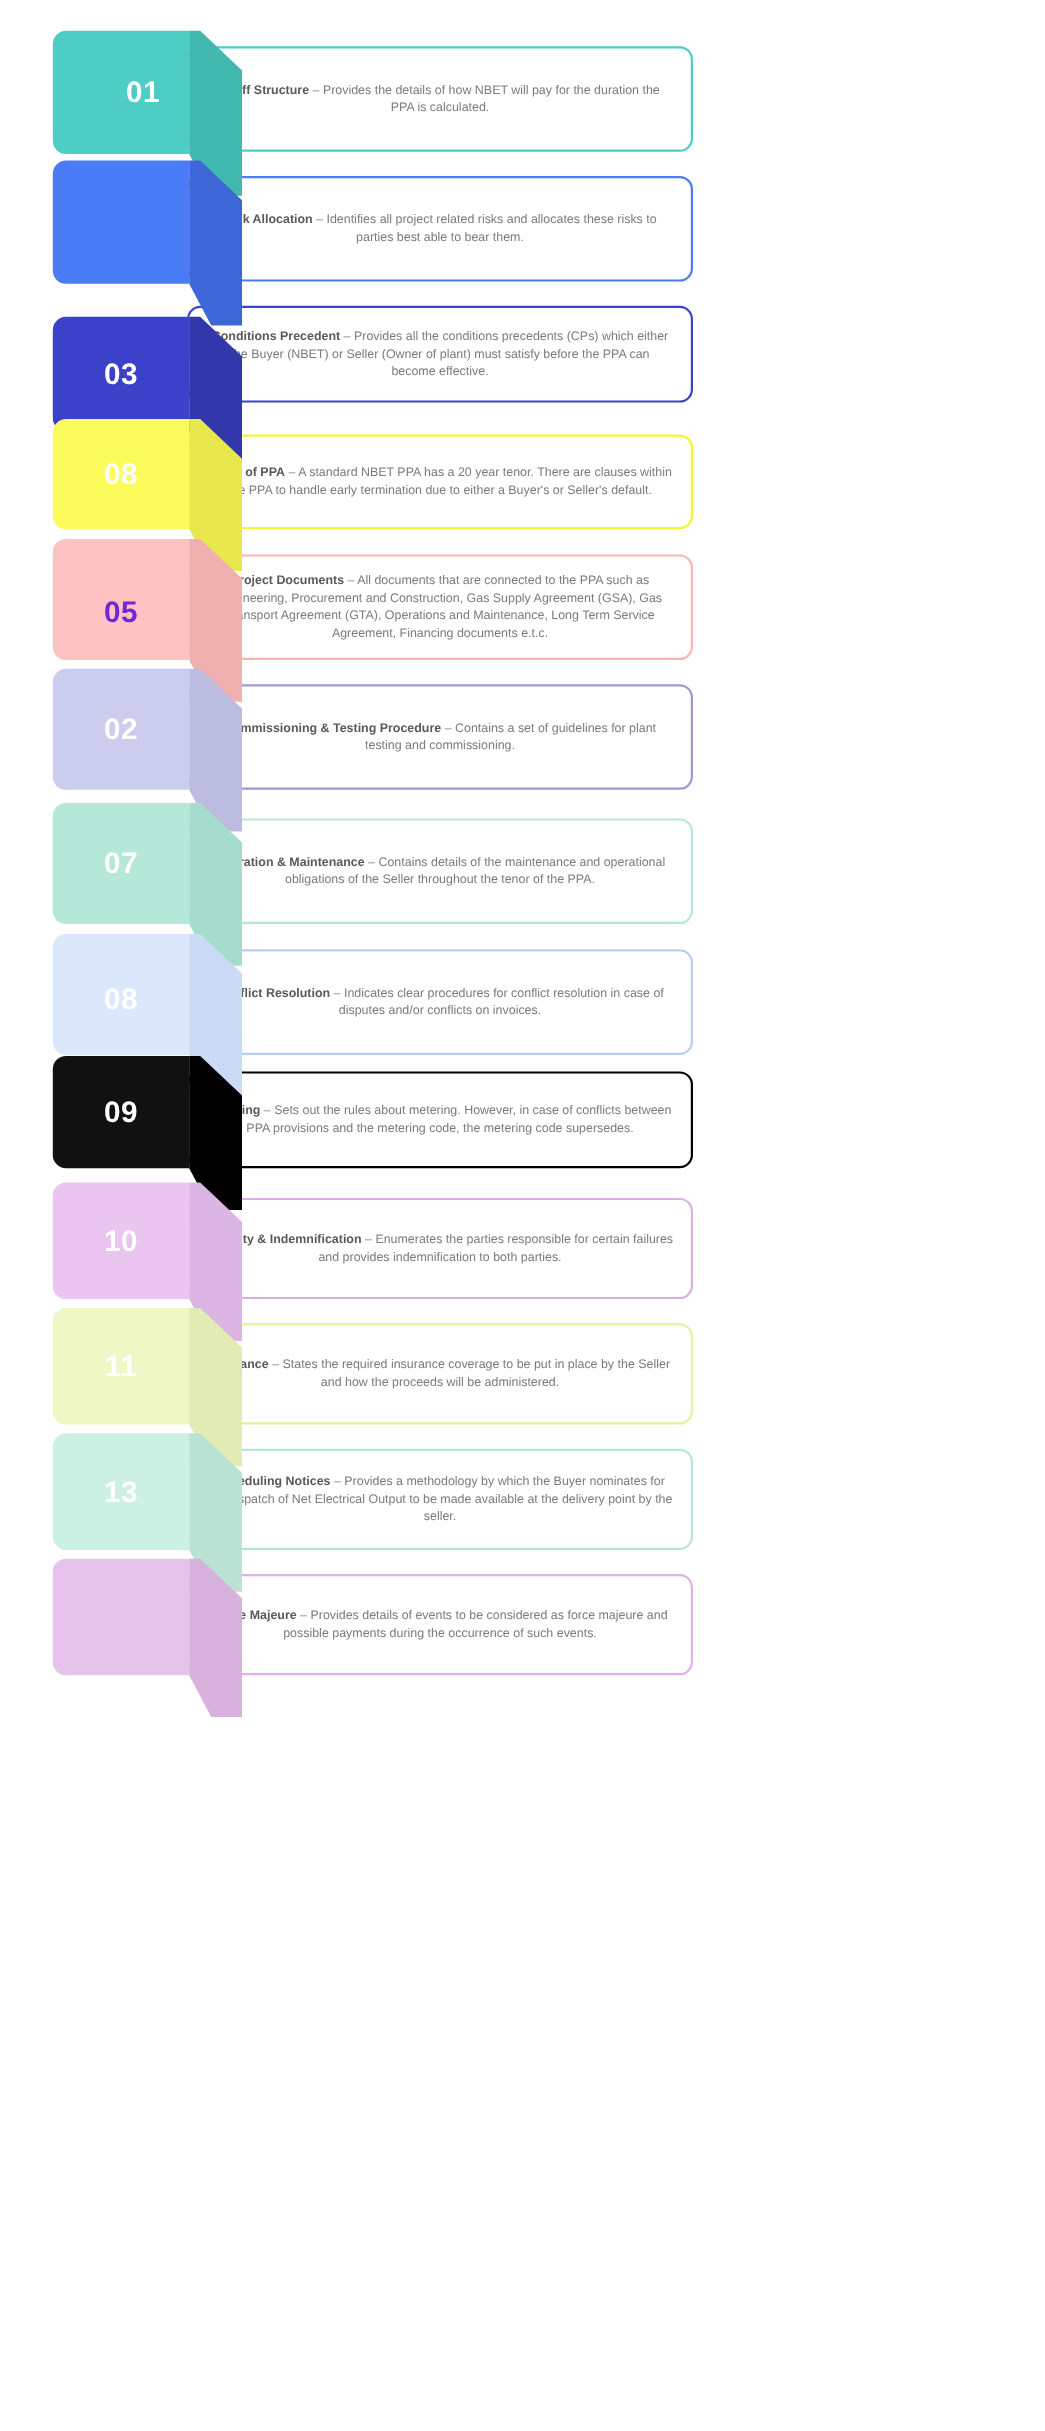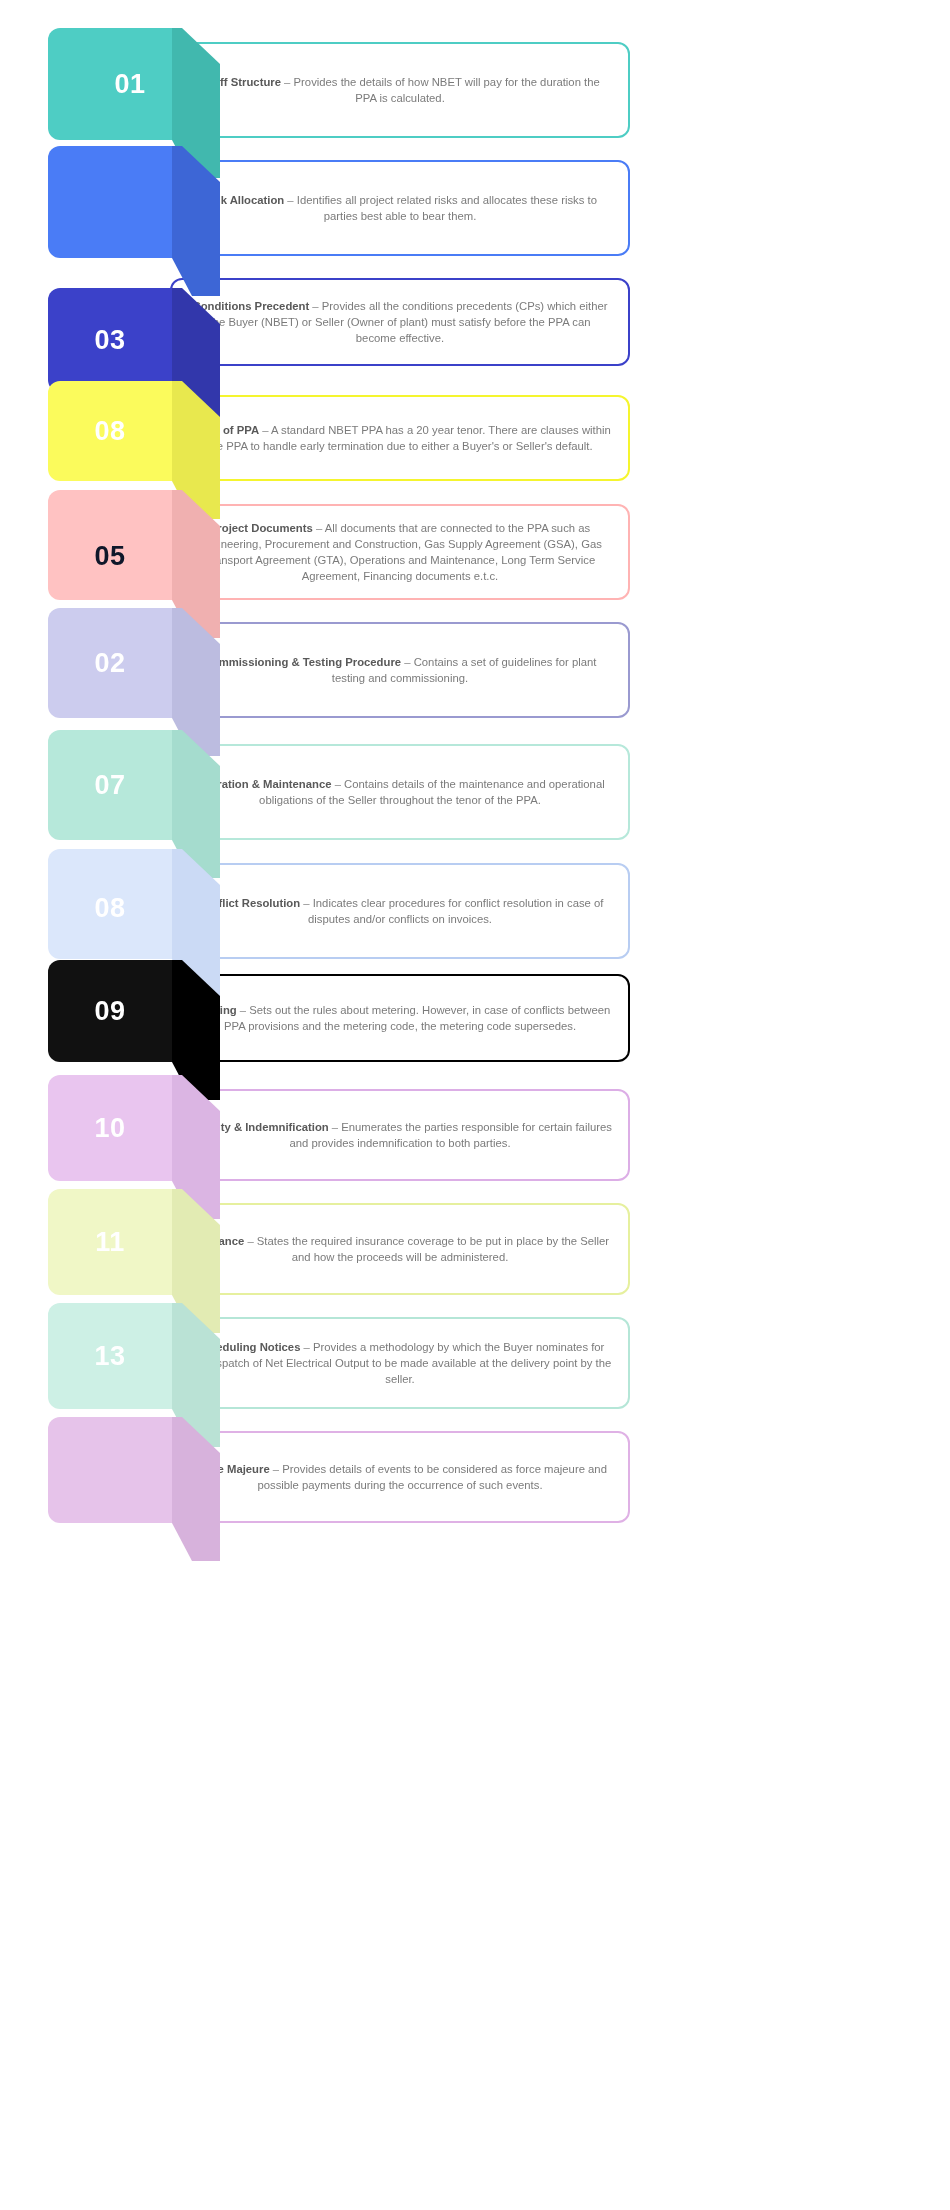--- a/index.html
+++ b/index.html
@@ -138,21 +138,21 @@
     </div>
     <div class="row" style="top: 0px;">
       <div class="card" style="top: 504px; height: 96px; left: 170px; width: 460px; border-color: rgb(255, 179, 179);">
         <div class="card-text"><b>Project Documents</b><span class="dash"> – </span><span>All documents that are connected to the PPA such as Engineering, Procurement and Construction, Gas Supply Agreement (GSA), Gas Transport Agreement (GTA), Operations and Maintenance, Long Term Service Agreement, Financing documents e.t.c.</span></div>
       </div>
       <div class="badge-wrap" style="top: 490px; height: 162px;">
         <svg class="badge-svg" width="172" height="162" viewBox="0 0 172 162">
           <path d="M 124 0 L 124 110 L 144 148 L 172 148 L 172 36 L 134 0 Z" fill="#f0b0b0"></path>
           <path d="M 12 0 H 124 V 110 H 12 A 12 12 0 0 1 0 98 V 12 A 12 12 0 0 1 12 0 Z" fill="#ffc2c2"></path>
         </svg>
-        <div class="badge-num" style="height: 132px; color: #0f172a;">05</div>
+        <div class="badge-num" style="height: 132px; color: #6d28d9;">05</div>
       </div>
     </div>
     <div class="row" style="top: 0px;">
       <div class="card" style="top: 622px; height: 96px; left: 170px; width: 460px; border-color: rgb(154, 154, 208);">
         <div class="card-text"><b>Commissioning &amp; Testing Procedure</b><span class="dash"> – </span><span>Contains a set of guidelines for plant testing and commissioning.</span></div>
       </div>
       <div class="badge-wrap" style="top: 608px; height: 162px;">
         <svg class="badge-svg" width="172" height="162" viewBox="0 0 172 162">
           <path d="M 124 0 L 124 110 L 144 148 L 172 148 L 172 36 L 134 0 Z" fill="#bcbce0"></path>
           <path d="M 12 0 H 124 V 110 H 12 A 12 12 0 0 1 0 98 V 12 A 12 12 0 0 1 12 0 Z" fill="#ccccee"></path>

